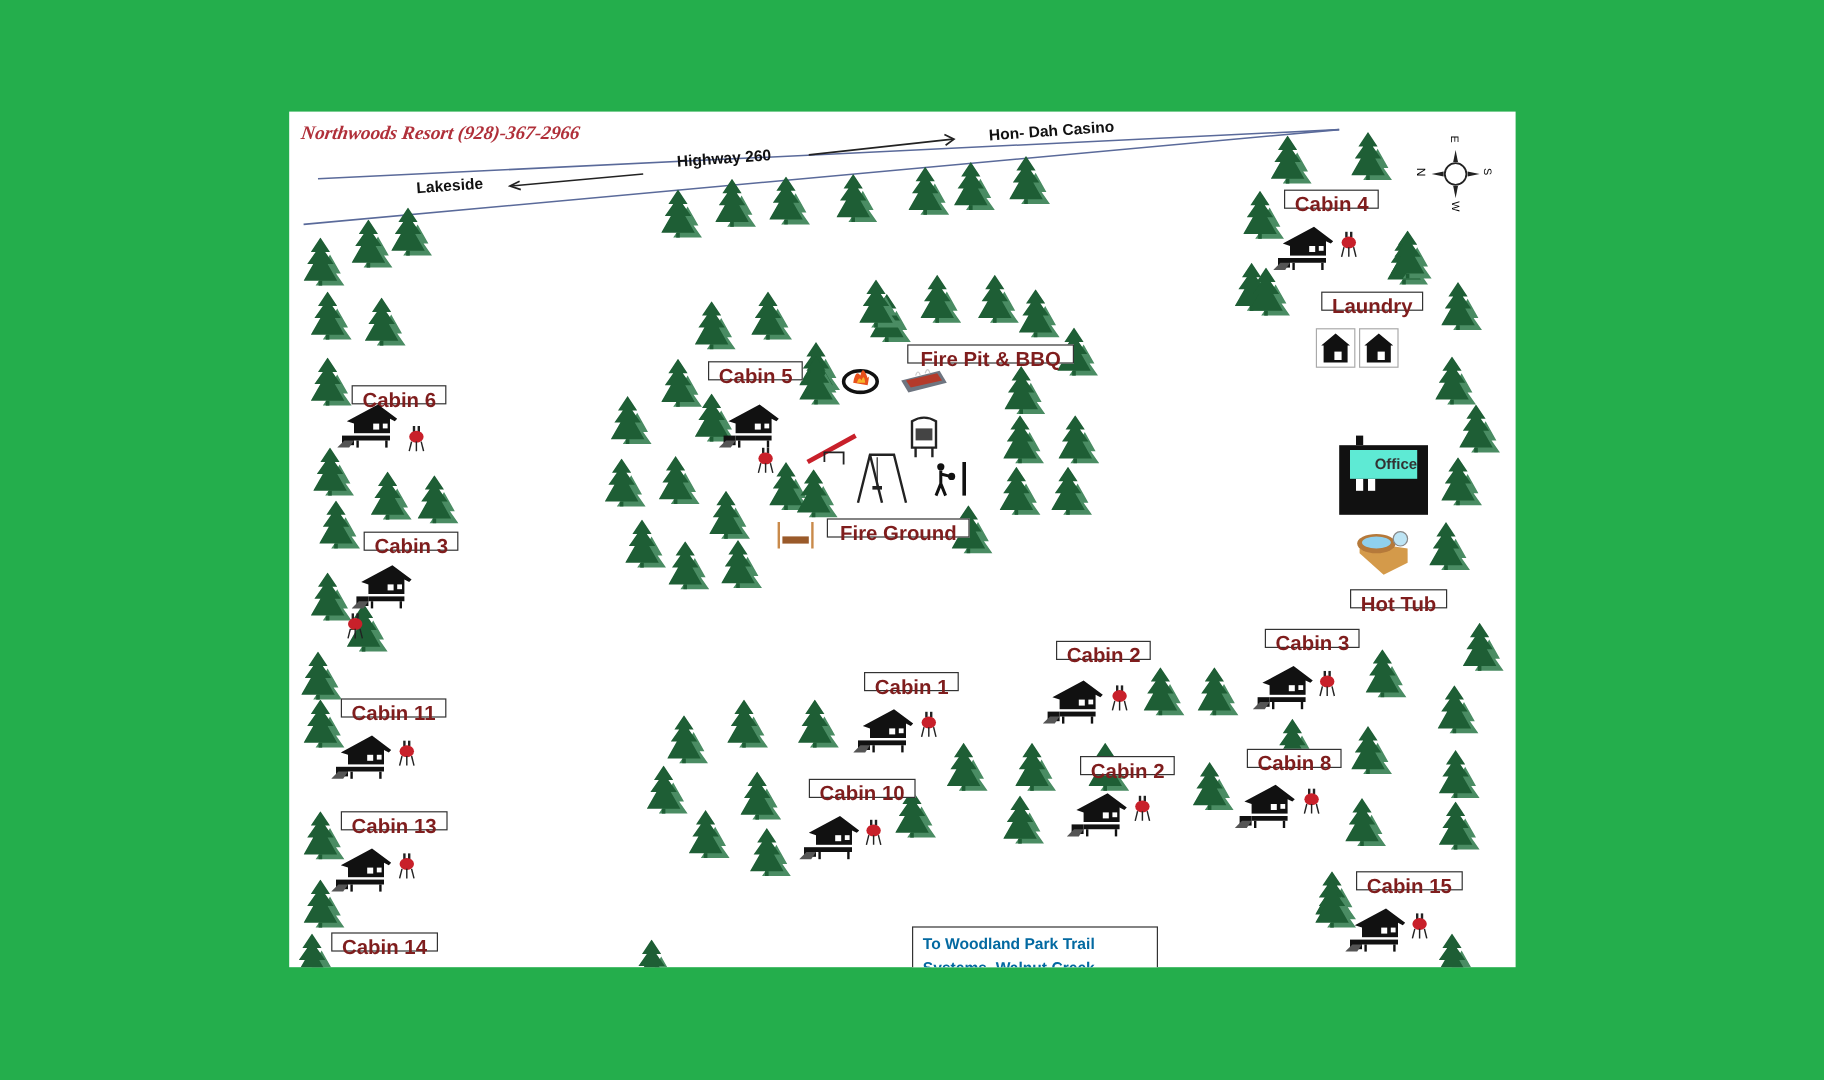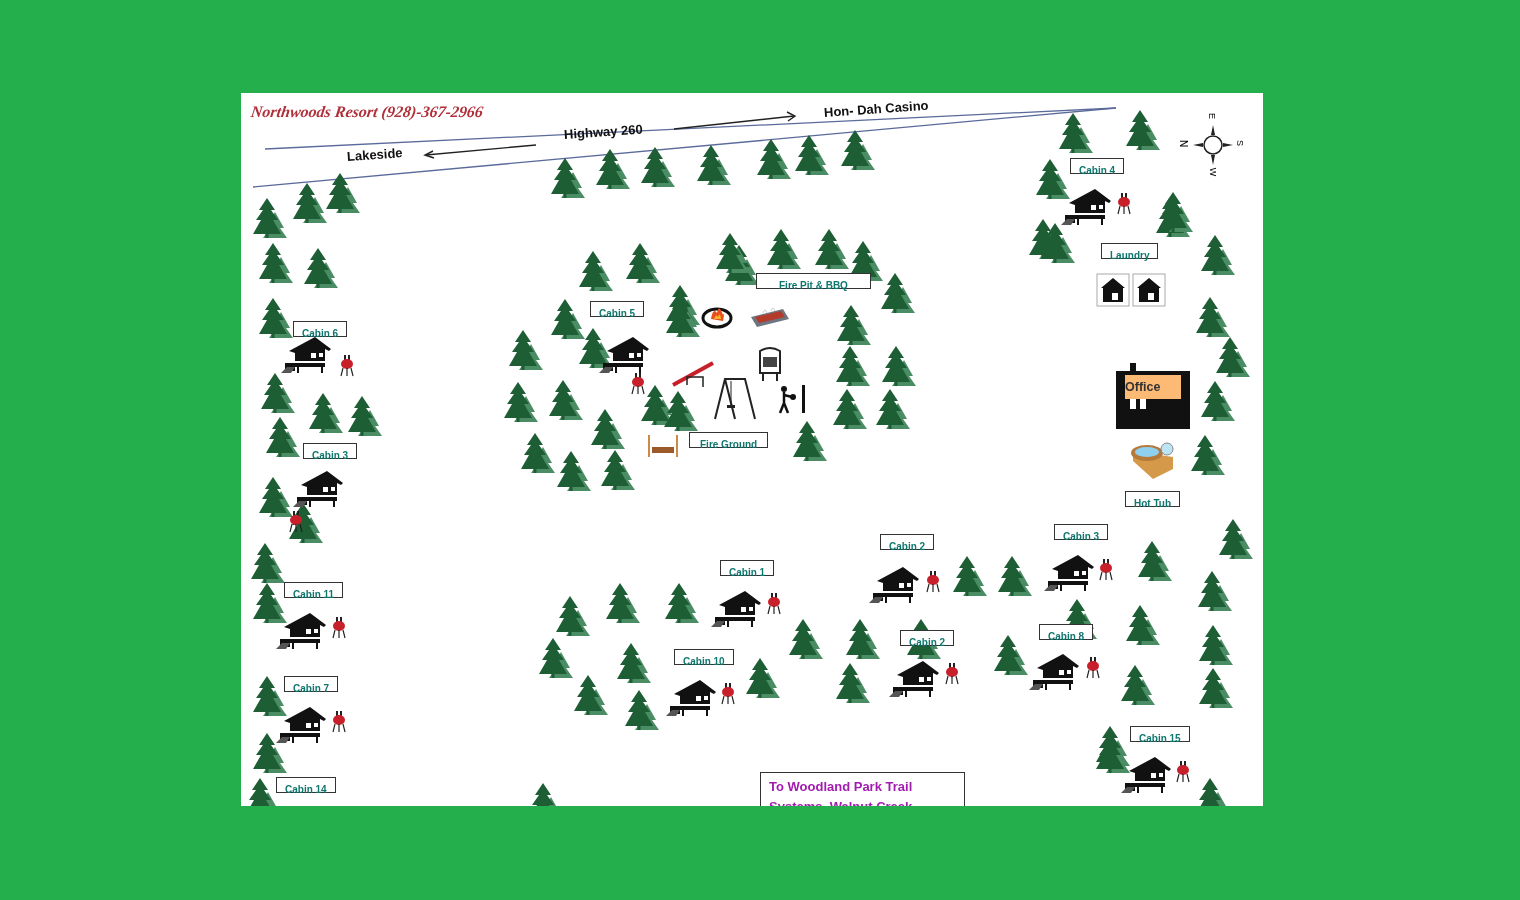--- a/index.html
+++ b/index.html
@@ -1,22 +1,22 @@
 <!DOCTYPE html>
 <html><head>
 <meta charset="utf-8">
 <style>
   html,body{margin:0;padding:0;}
   body{width:1520px;height:900px;background:#24ae4c;position:relative;overflow:hidden;font-family:"Liberation Sans",sans-serif;}
   #map{position:absolute;left:241px;top:93px;width:1022px;height:713px;background:#ffffff;overflow:hidden;}
   .abs{position:absolute;}
   .title{left:10px;top:10px;font-family:"Liberation Serif",serif;font-style:italic;font-weight:bold;font-size:16px;color:#b0303a;transform:skewX(-8deg);white-space:nowrap;}
   .road-text{font-family:"Liberation Sans",sans-serif;font-weight:bold;font-size:13px;color:#111;white-space:nowrap;transform-origin:left center;}
-  .label{position:absolute;background:#fff;border:1.5px solid #333;font-size:10px;font-weight:bold;color:#0f766e;padding:0 8px;height:16px;line-height:24px;white-space:nowrap;box-sizing:border-box;}
-  .trail{position:absolute;background:#fff;border:1.5px solid #333;font-size:13px;font-weight:bold;color:#a21caf;padding:4px 8px;width:205px;height:60px;box-sizing:border-box;line-height:20px;}
+  .label{position:absolute;background:#fff;border:1.5px solid #333;font-size:17px;font-weight:bold;color:#7f1d1d;padding:0 8px;height:16px;line-height:24px;white-space:nowrap;box-sizing:border-box;}
+  .trail{position:absolute;background:#fff;border:1.5px solid #333;font-size:13px;font-weight:bold;color:#0369a1;padding:4px 8px;width:205px;height:60px;box-sizing:border-box;line-height:20px;}
   .tree{position:absolute;width:36px;height:42px;}
   .cabin{position:absolute;width:64px;height:40px;}
   .grill{position:absolute;width:14px;height:22px;}
   svg{display:block;}
 </style>
 </head>
 <body>
 
 <svg width="0" height="0" style="position:absolute">
   <defs>
@@ -367,21 +367,21 @@
     </svg>
 
   <div class="label" style="left:43px;top:489px">Cabin 11</div>
   <svg class="cabin" style="left:35px;top:518px">
       <use href="#cabin"></use>
     </svg>
   <svg class="grill" style="left:91px;top:524px">
       <use href="#grill"></use>
     </svg>
 
-  <div class="label" style="left:43px;top:583px">Cabin 7</div>
+  <div class="label" style="left:43px;top:583px">Cabin 13</div>
   <svg class="cabin" style="left:35px;top:612px">
       <use href="#cabin"></use>
     </svg>
   <svg class="grill" style="left:91px;top:618px">
       <use href="#grill"></use>
     </svg>
 
   <div class="label" style="left:35px;top:684px">Cabin 14</div>
 
   <div class="label" style="left:349px;top:208px">Cabin 5</div>
@@ -465,31 +465,31 @@
     <polygon points="41,15 53,5 65,15 63,15 63,29 43,29 43,15" fill="#111"></polygon>
     <rect x="52" y="20" width="6" height="7" fill="#fff"></rect>
   </svg>
 
   <svg class="abs" style="left:873px;top:268px" width="78" height="72">
     <rect x="16" y="2" width="6" height="8" fill="#111"></rect>
     <rect x="2" y="10" width="74" height="58" fill="#111"></rect>
     <rect x="16" y="38" width="6" height="10" fill="#fff"></rect>
     <rect x="26" y="38" width="6" height="10" fill="#fff"></rect>
   </svg>
-  <div class="abs" style="left:884px;top:282px;width:56px;height:24px;background:#fdba74;font-size:12.5px;font-weight:bold;line-height:24px;text-align:left;color:#333">Office</div>
+  <div class="abs" style="left:884px;top:282px;width:56px;height:24px;background:#5eead4;font-size:12.5px;font-weight:bold;line-height:24px;text-align:right;color:#333">Office</div>
 
   <svg class="abs" style="left:888px;top:346px" width="48" height="46">
     <polygon points="4,22 24,40 44,30 44,18 4,12" fill="#d49a4a"></polygon>
     <ellipse cx="18" cy="14" rx="16" ry="8" fill="#b5793a"></ellipse>
     <ellipse cx="18" cy="13" rx="12" ry="5" fill="#8fd0ee"></ellipse>
     <circle cx="38" cy="10" r="6" fill="#bde4f4" stroke="#888"></circle>
   </svg>
   <div class="label" style="left:884px;top:398px">Hot Tub</div>
 
-  <div class="label" style="left:515px;top:180px;padding:0 22px">Fire Pit &amp; BBQ</div>
+  <div class="label" style="left:515px;top:194px;padding:0 10px">Fire Pit &amp; BBQ</div>
   <svg class="abs" style="left:460px;top:206px" width="32" height="30">
     <ellipse cx="16" cy="19" rx="14" ry="9" fill="#fff" stroke="#111" stroke-width="3"></ellipse>
     <path d="M10 20 Q12 8 16 14 Q18 4 22 16 Q24 12 22 22 Z" fill="#e8501c"></path>
     <path d="M13 20 Q15 14 17 18 Q19 12 20 20 Z" fill="#f7b52a"></path>
   </svg>
   <svg class="abs" style="left:508px;top:210px" width="42" height="36">
     <polygon points="2,14 34,6 40,16 8,24" fill="#6e7580"></polygon>
     <polygon points="6,14 32,8 36,14 10,20" fill="#b43a2a"></polygon>
     <path d="M14 10 q2 -6 4 0 M22 8 q2 -6 4 0" stroke="#ccc" fill="none"></path>
   </svg>

